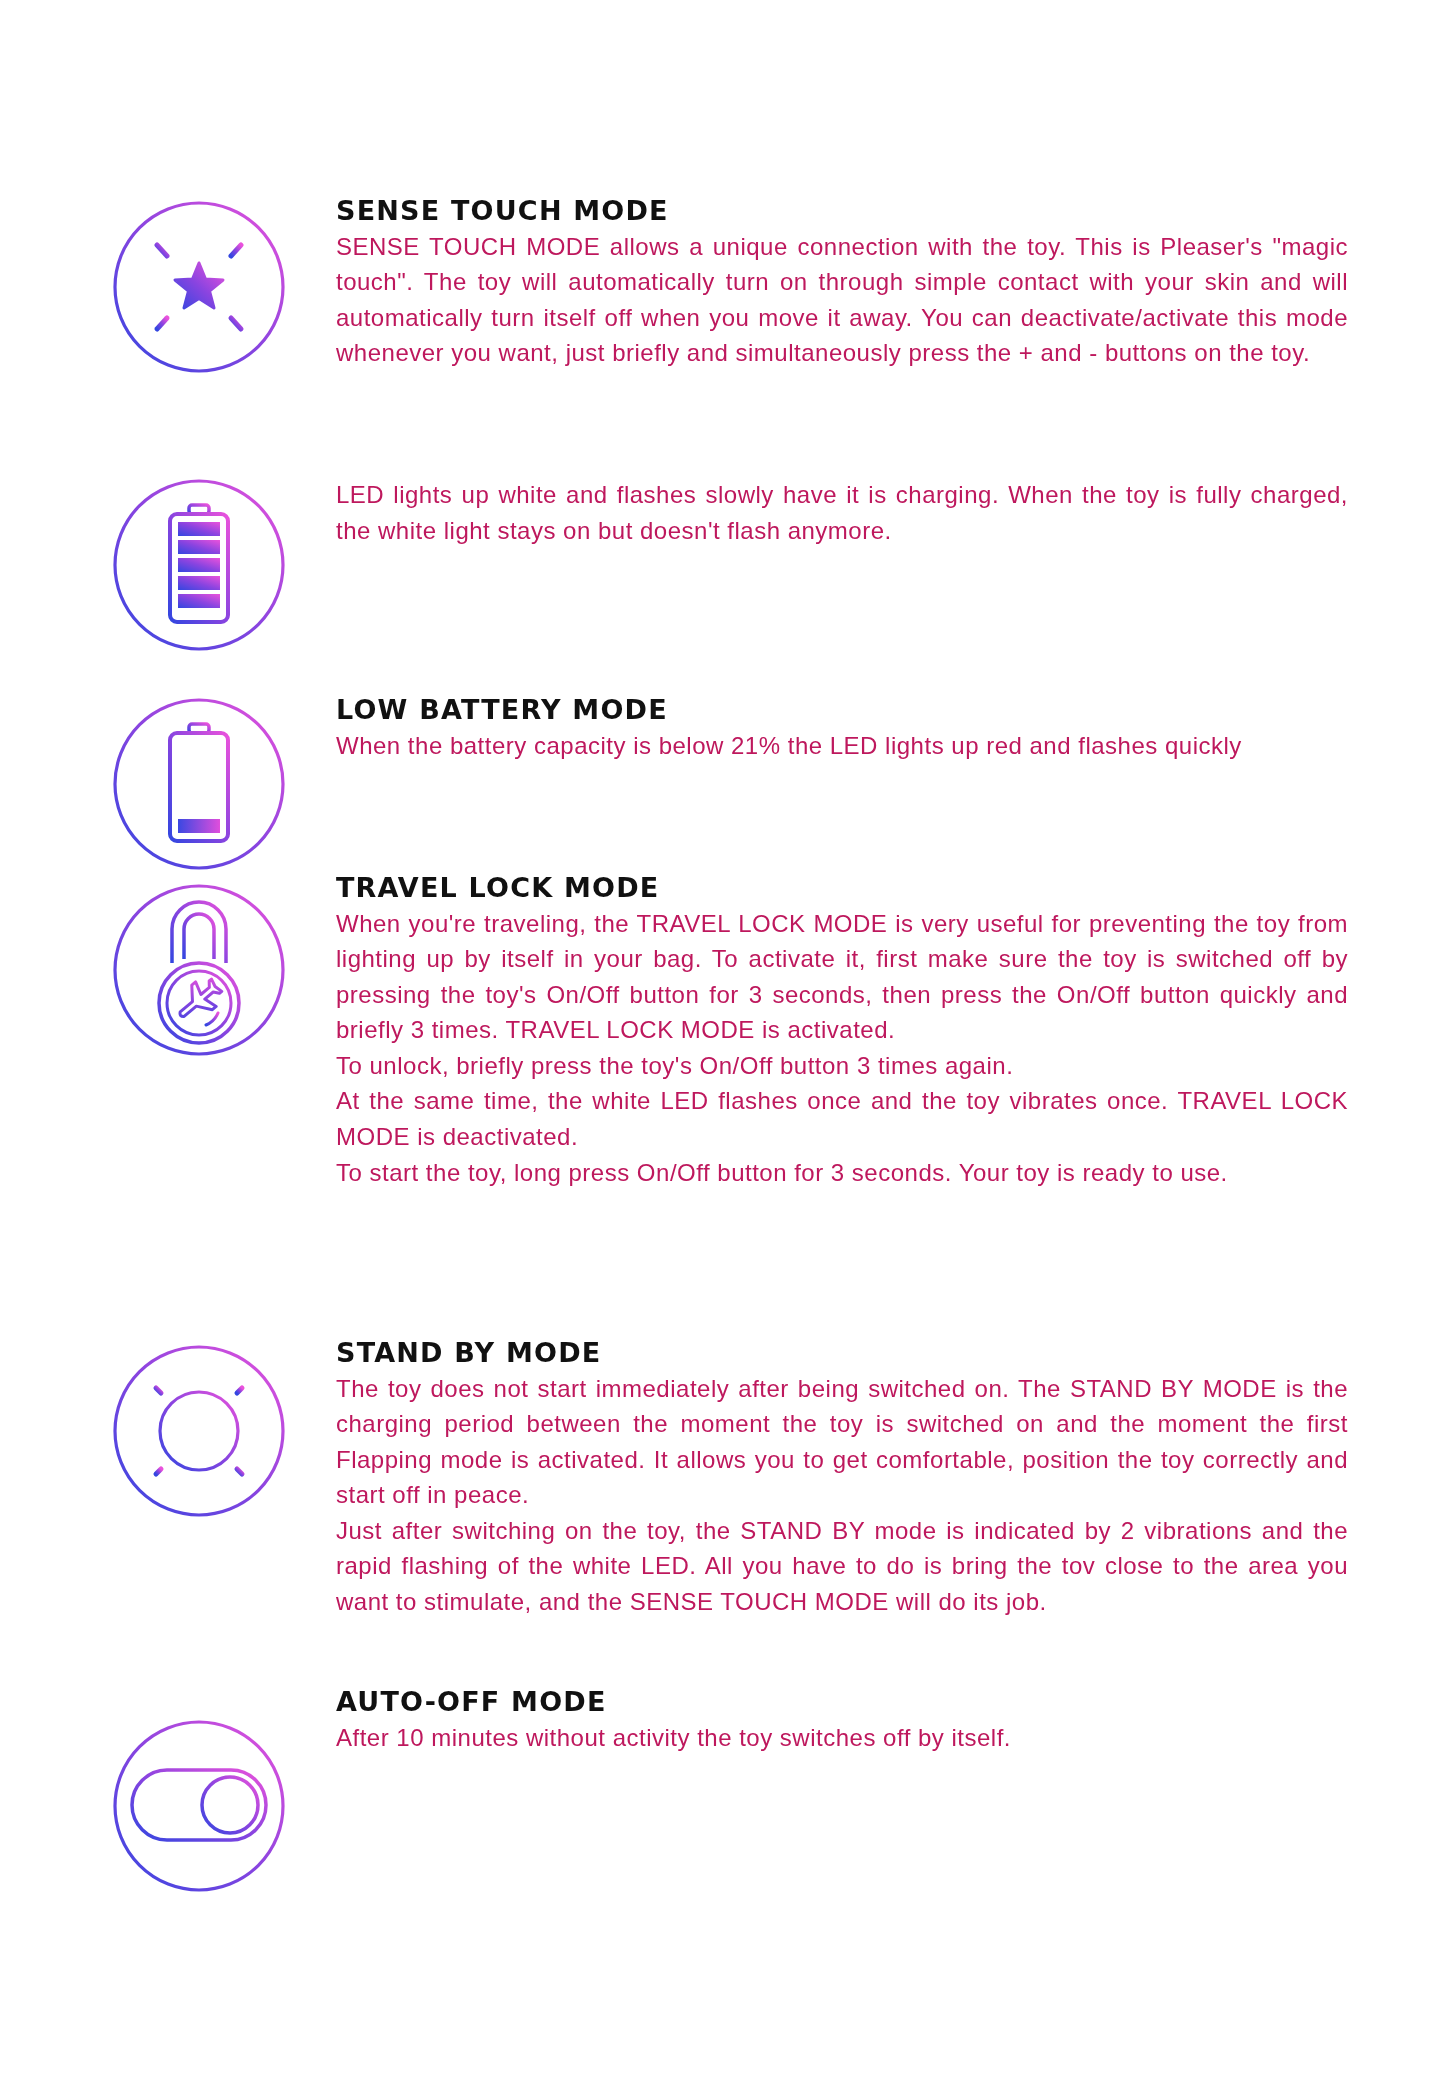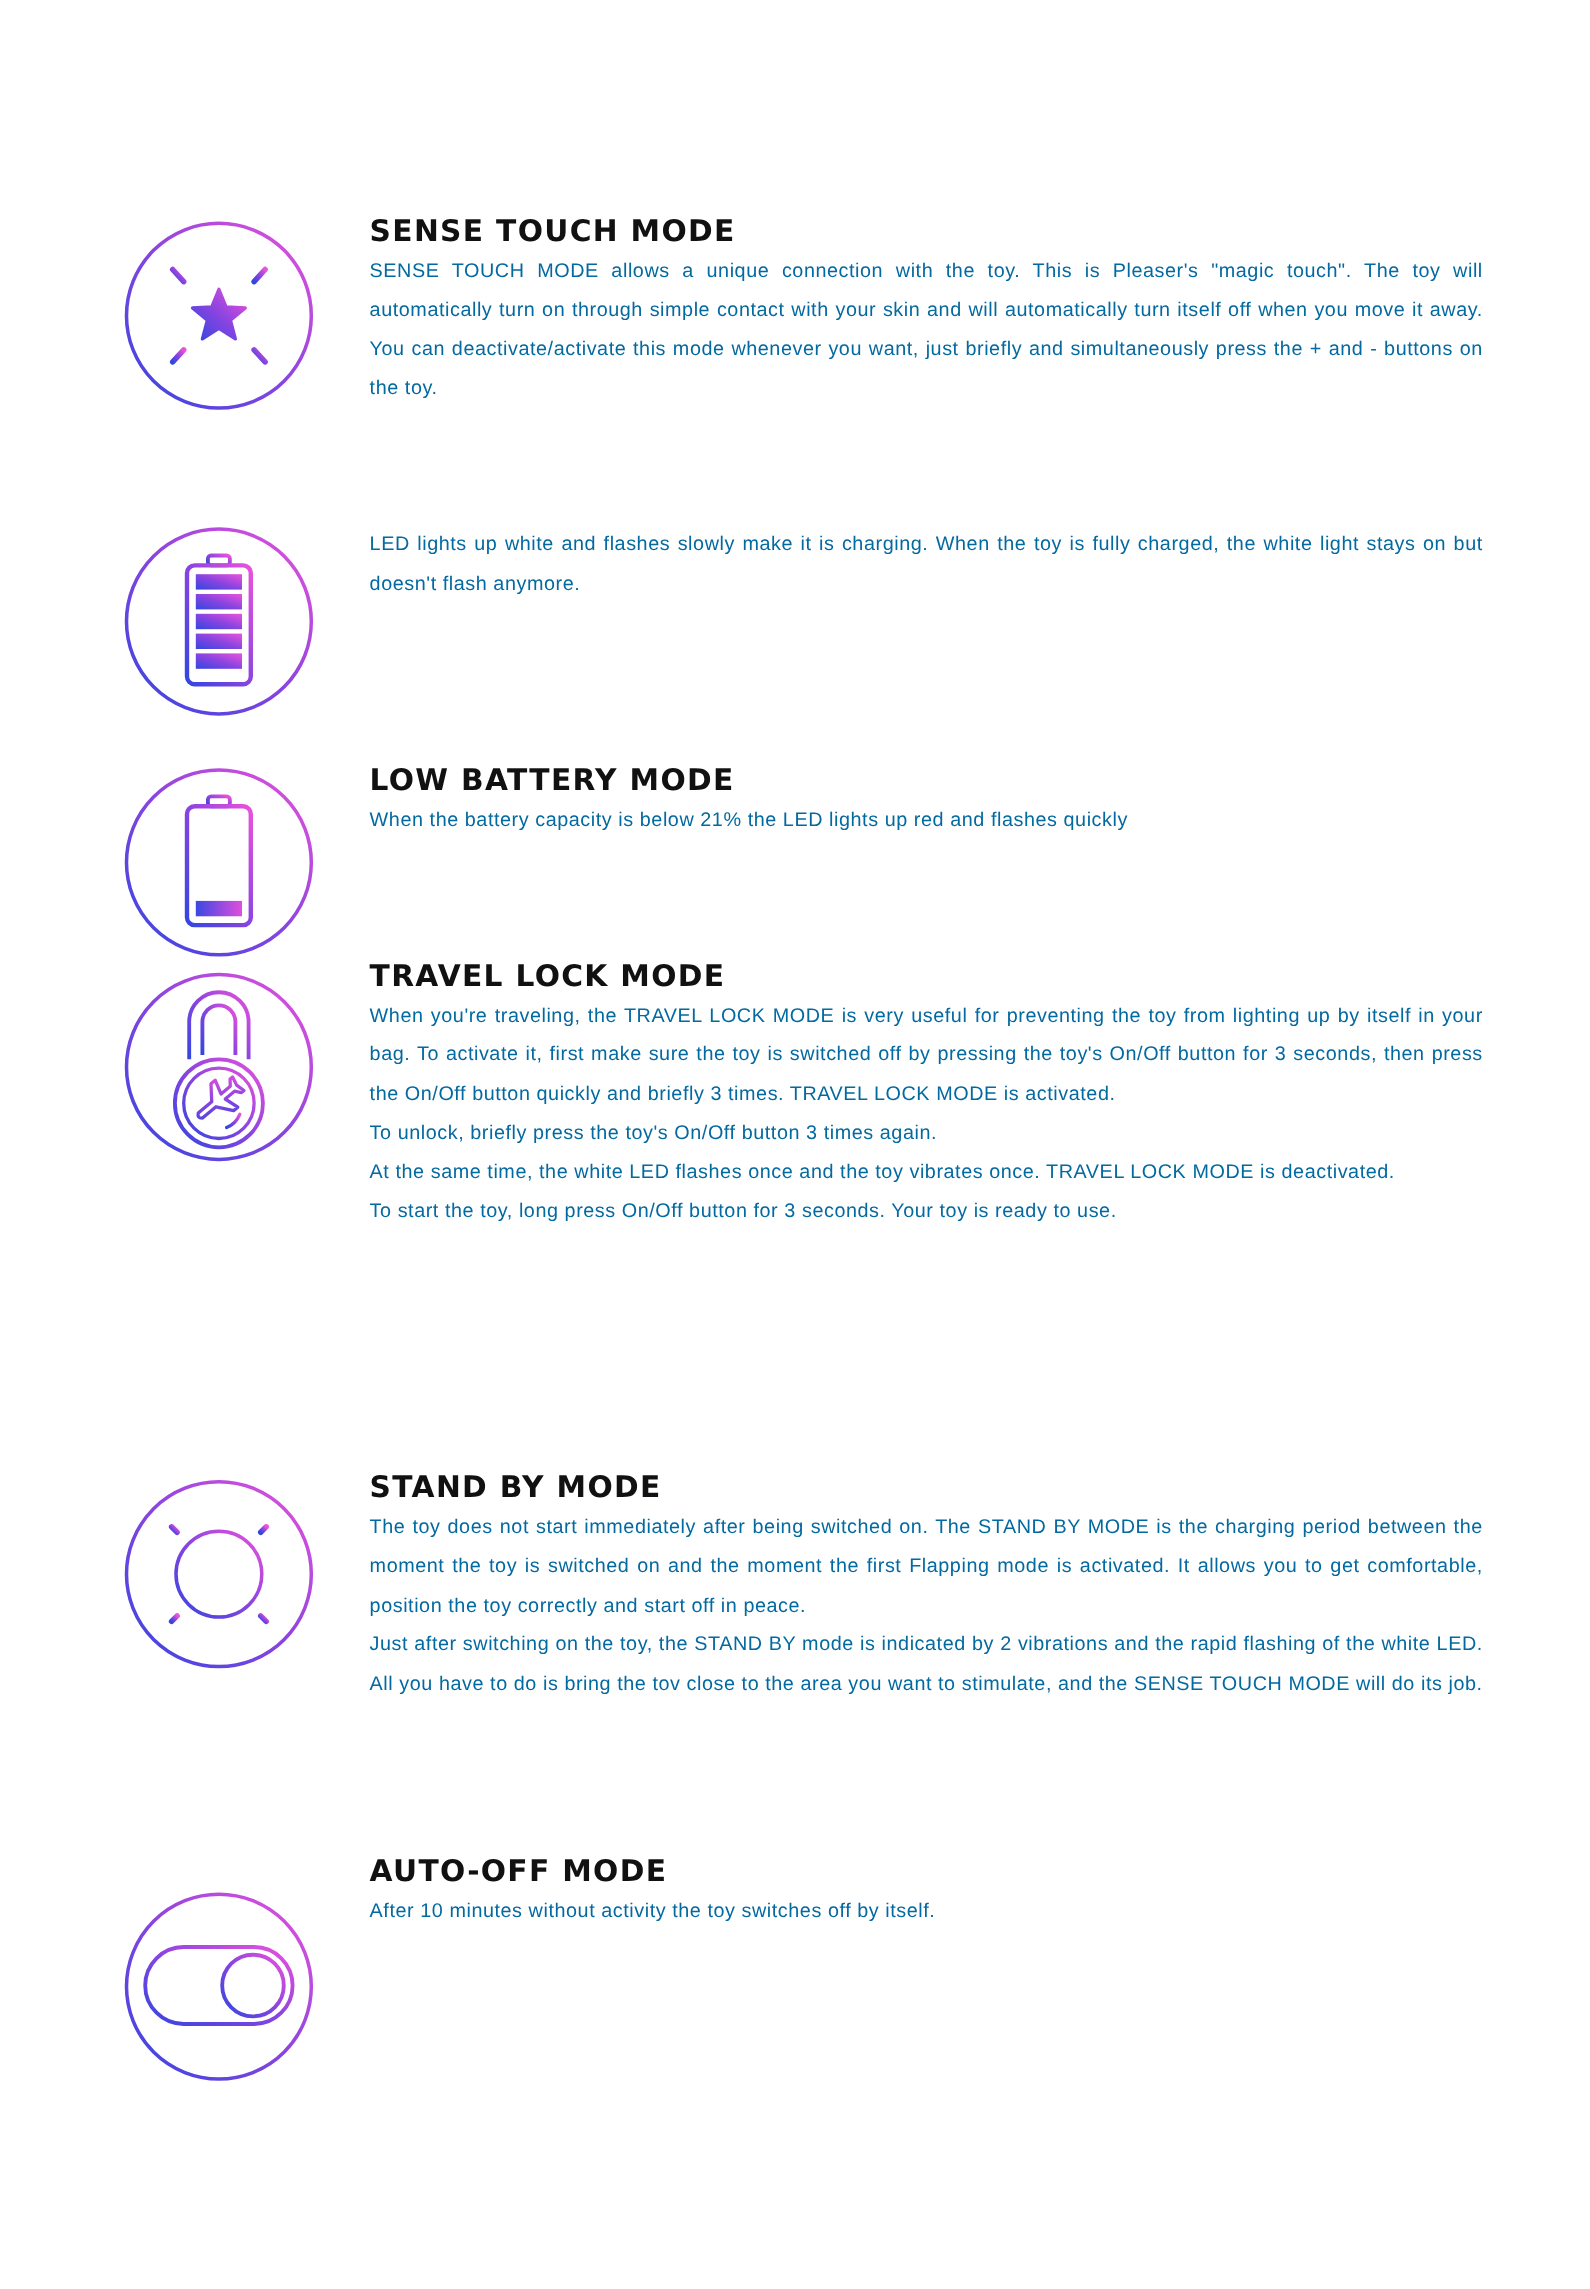--- a/index.html
+++ b/index.html
@@ -21,22 +21,22 @@
       font-family: "DejaVu Sans", sans-serif;
       font-weight: bold;
       font-size: 27px;
       letter-spacing: 1.2px;
       color: #111111;
       line-height: 35.5px;
       margin: 0;
     }
     .para {
       font-family: "Liberation Sans", sans-serif;
-      font-size: 18px;
-      color: #0369a1;
+      font-size: 24px;
+      color: #be185d;
       line-height: 35.6px;
       margin: 0;
       text-align: justify;
       letter-spacing: 0.5px;
     }
     .para.last-left { text-align-last: left; }
   </style>
 </head>
 <body>
 
@@ -85,21 +85,21 @@
       <g fill="url(#g)">
         <rect x="66" y="44" width="42" height="14"></rect>
         <rect x="66" y="62" width="42" height="14"></rect>
         <rect x="66" y="80" width="42" height="14"></rect>
         <rect x="66" y="98" width="42" height="14"></rect>
         <rect x="66" y="116" width="42" height="14"></rect>
       </g>
     </svg>
   </div>
   <div class="section" style="top:477px">
-    <p class="para last-left">LED lights up white and flashes slowly make it is charging. When the toy is fully charged, the white light stays on but doesn't flash anymore.</p>
+    <p class="para last-left">LED lights up white and flashes slowly have it is charging. When the toy is fully charged, the white light stays on but doesn't flash anymore.</p>
   </div>
 
   <div class="icon" style="top:697px">
     <svg viewBox="0 0 174 174">
       <circle cx="87" cy="87" r="84" fill="none" stroke="url(#g)" stroke-width="3.2"></circle>
       <rect x="77" y="27" width="20" height="9" rx="3" fill="none" stroke="url(#g)" stroke-width="3.5"></rect>
       <rect x="58" y="36" width="58" height="108" rx="7" fill="none" stroke="url(#g)" stroke-width="4"></rect>
       <rect x="66" y="122" width="42" height="14" fill="url(#gh)"></rect>
     </svg>
   </div>

